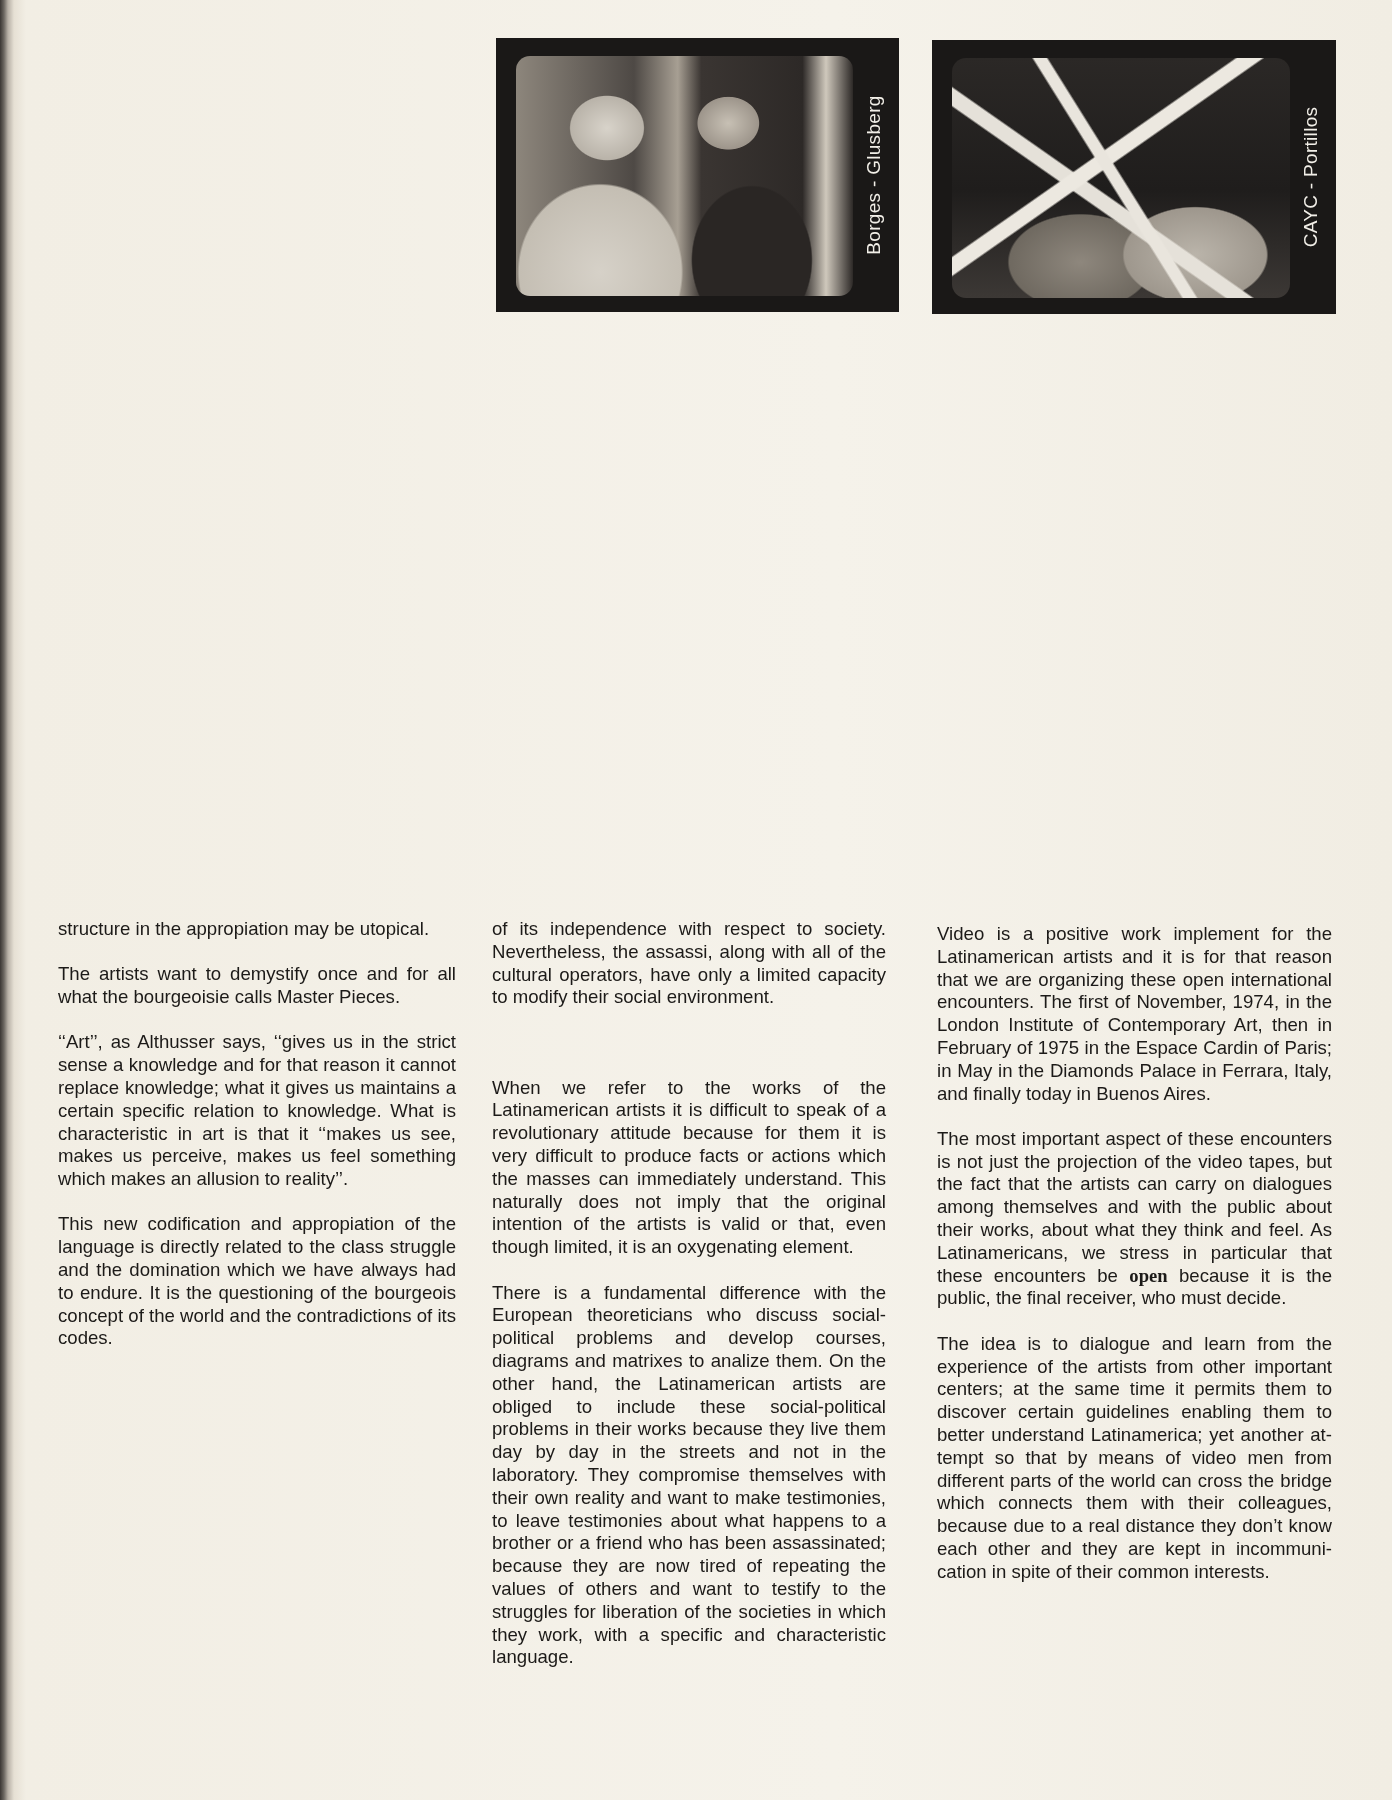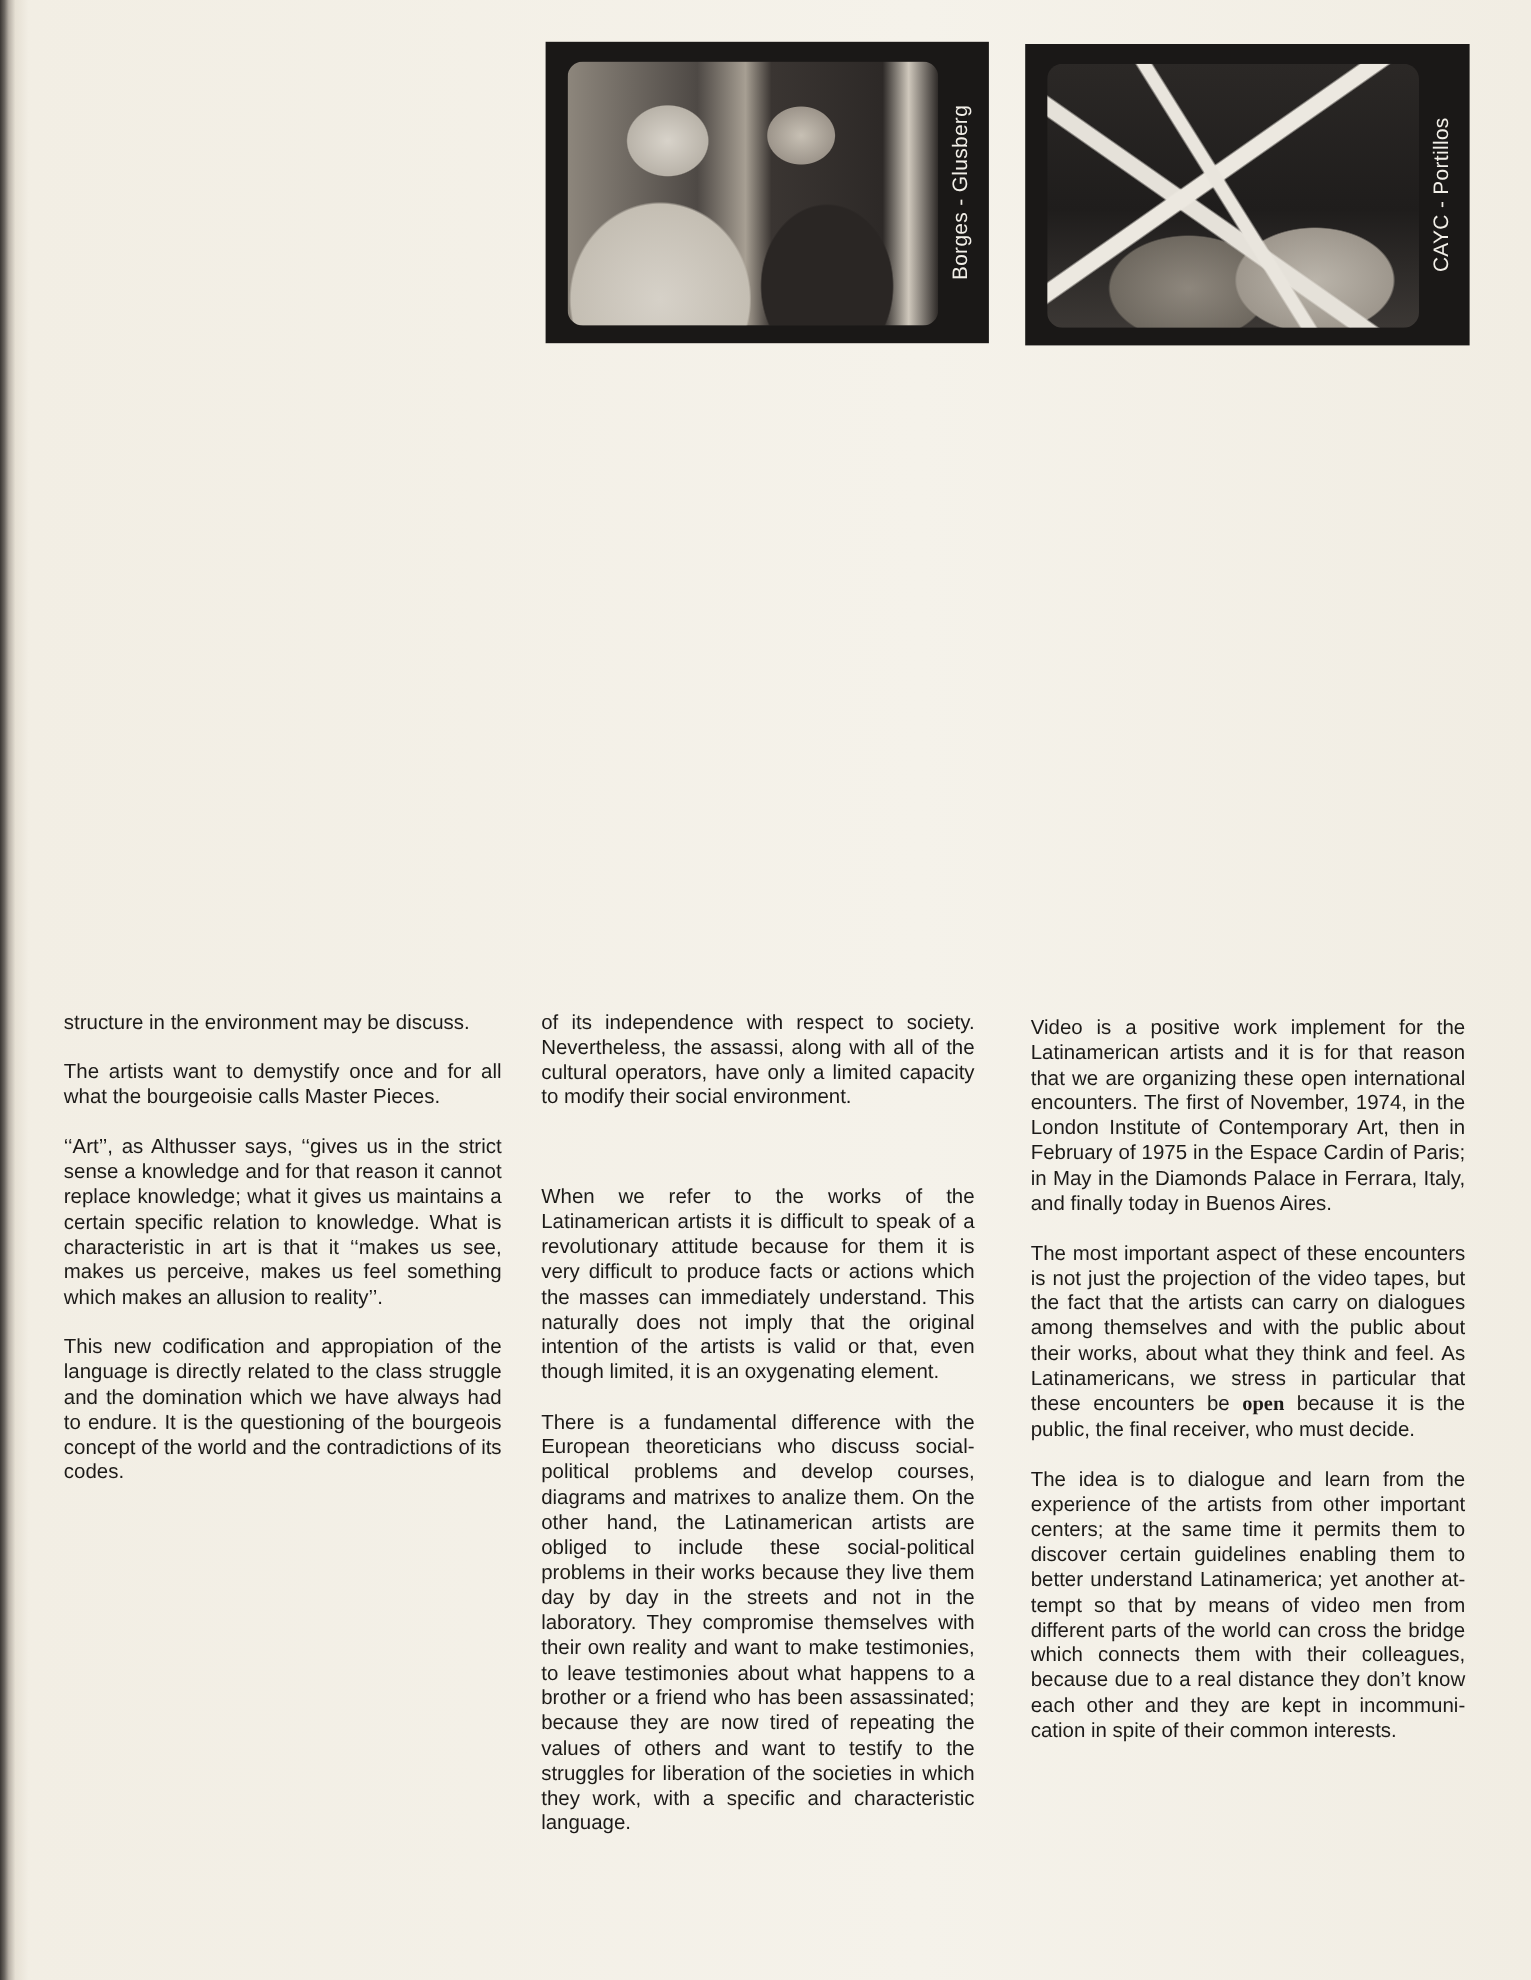--- a/index.html
+++ b/index.html
@@ -73,21 +73,21 @@
 </div>
 
 <div class="photo-frame" style="left:932px; top:40px; width:404px; height:274px;">
   <div class="photo photo-cayc"></div>
   <div class="photo-caption">
     <span>CAYC - Portillos</span>
   </div>
 </div>
 
 <div class="column col1">
-  <p>structure in the environment may be discuss.</p>
+  <p>structure in the appropiation may be utopical.</p>
   <p>The artists want to demystify once and for all what the bourgeoisie calls Master Pieces.</p>
   <p>‘‘Art’’, as Althusser says, ‘‘gives us in the strict sense a knowledge and for that reason it cannot replace know­ledge; what it gives us maintains a certain specific relation to knowledge. What is characteristic in art is that it ‘‘makes us see, makes us perceive, makes us feel something which makes an allusion to reality’’.</p>
   <p>This new codification and appropiation of the language is directly related to the class struggle and the domination which we have always had to endure. It is the questioning of the bourgeois concept of the world and the contra­dictions of its codes.</p>
 </div>
 
 <div class="column col2">
   <p>of its independence with respect to society. Nevertheless, the assassi, along with all of the cultural operators, have only a limited capacity to modify their social environment.</p>
   <div class="gap"></div>
   <p>When we refer to the works of the Latinamerican artists it is difficult to speak of a revolutionary attitude be­cause for them it is very difficult to produce facts or actions which the masses can immediately understand. This naturally does not imply that the original intention of the artists is valid or that, even though limited, it is an oxygenating element.</p>
   <p>There is a fundamental difference with the European theoreticians who discuss social-political problems and develop courses, diagrams and matrixes to analize them. On the other hand, the Latinamerican artists are obliged to include these social-political problems in their works because they live them day by day in the streets and not in the laboratory. They compromise them­selves with their own reality and want to make testimonies, to leave testi­monies about what happens to a bro­ther or a friend who has been assassi­nated; because they are now tired of repeating the values of others and want to testify to the struggles for li­beration of the societies in which they work, with a specific and characteristic language.</p>

